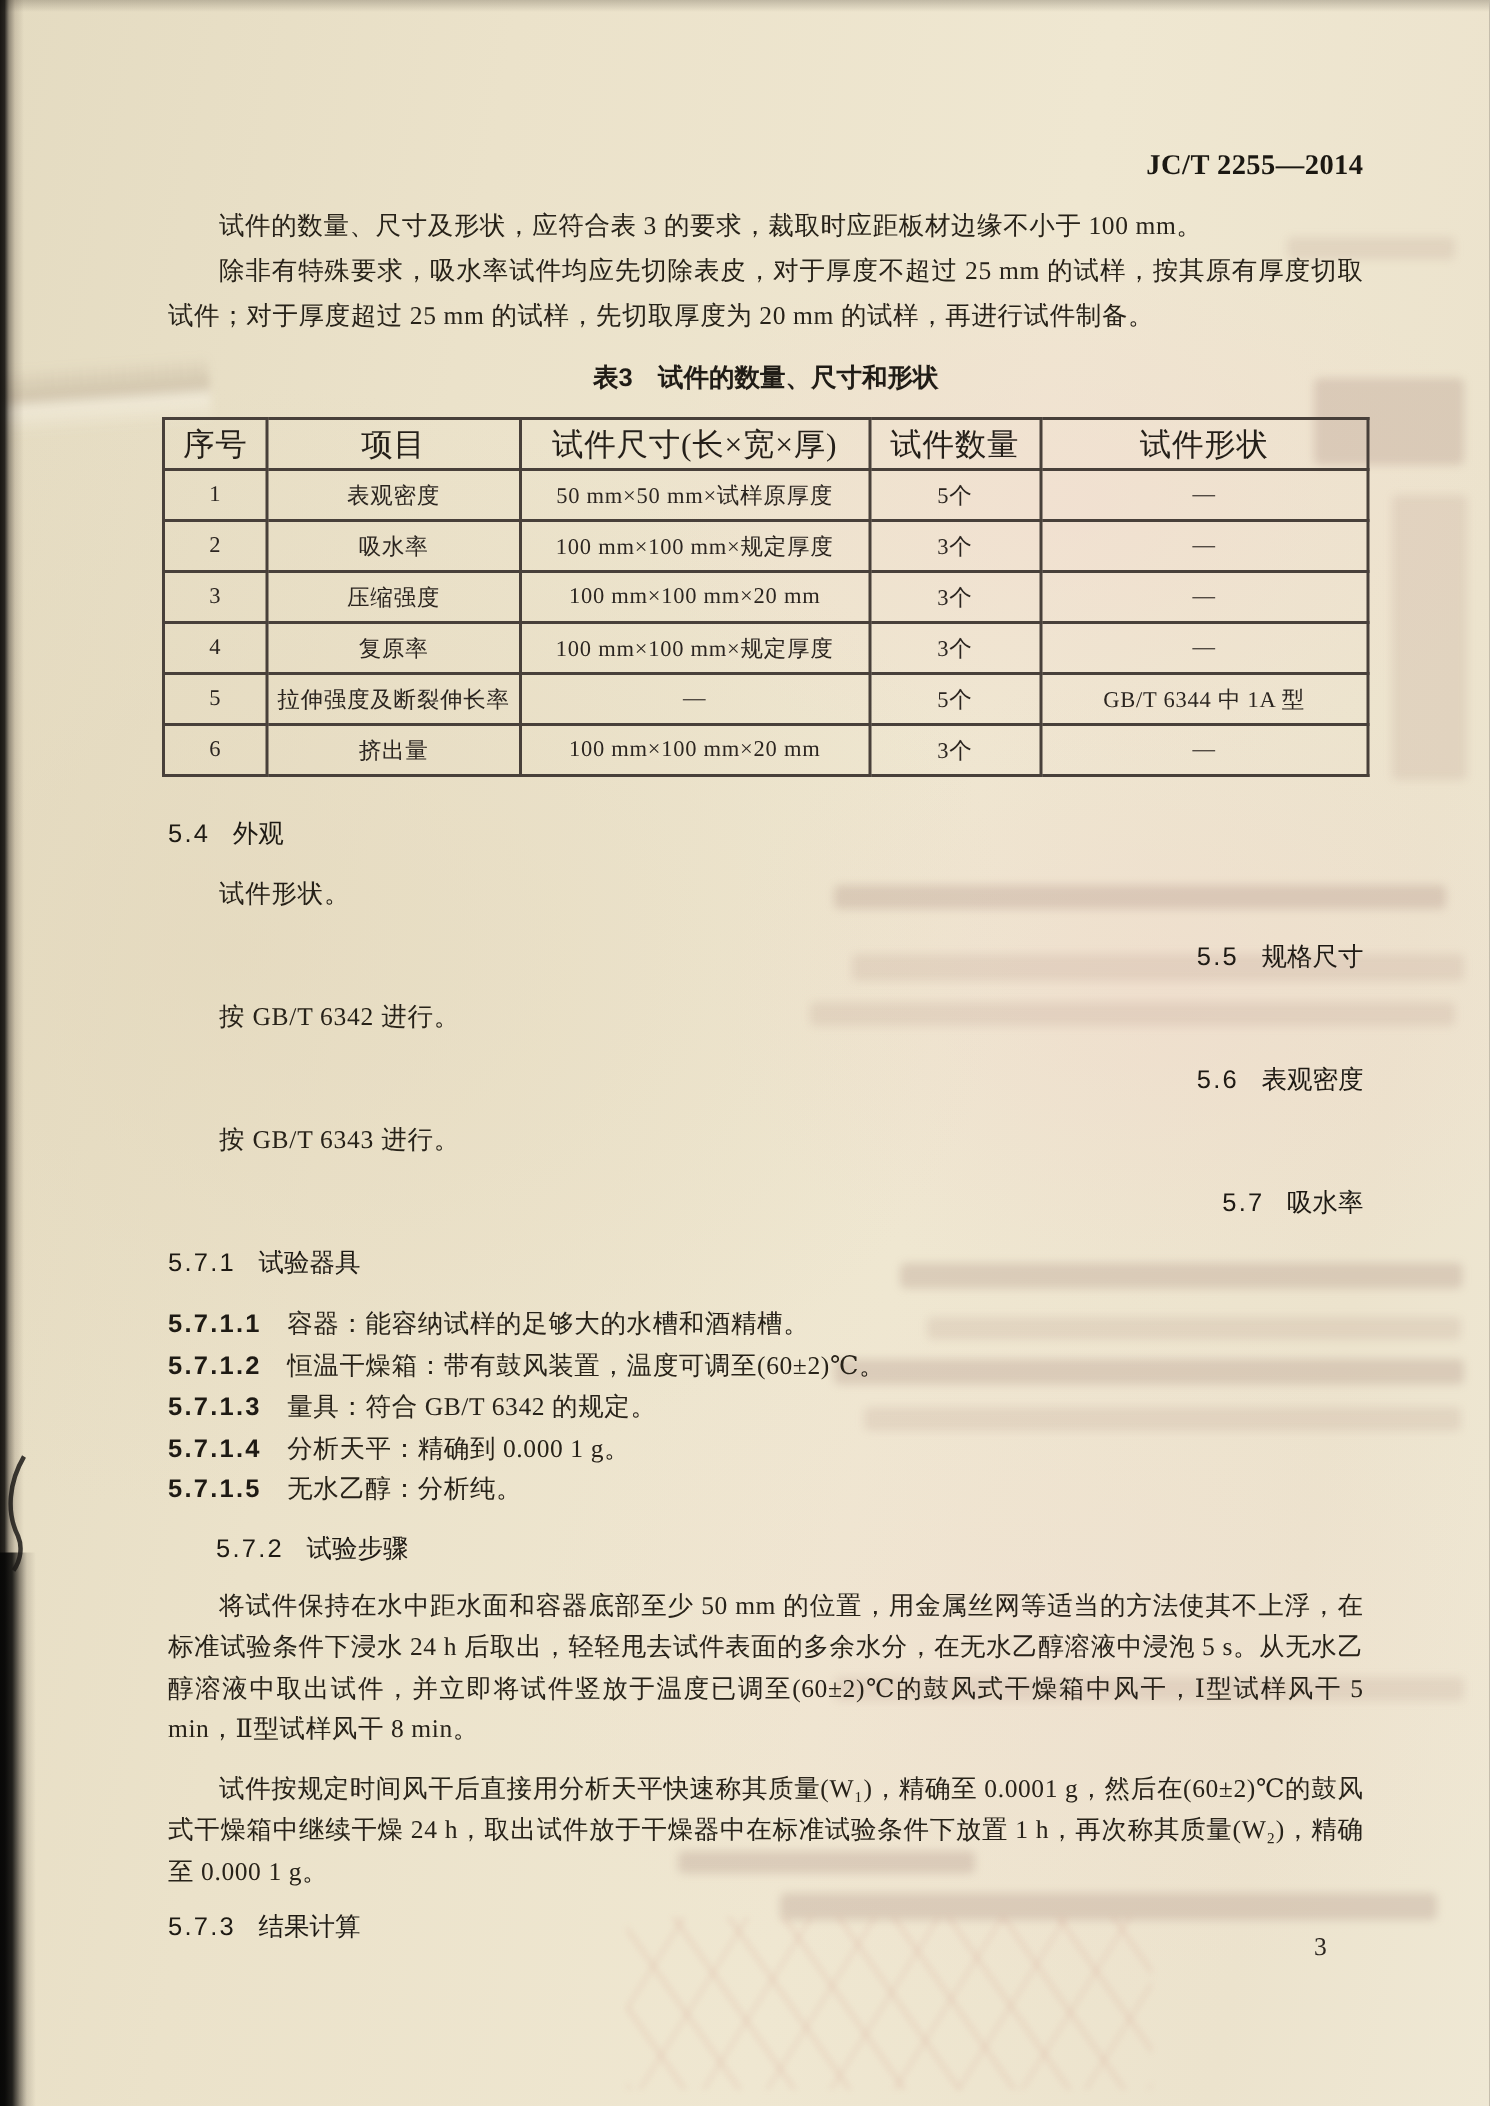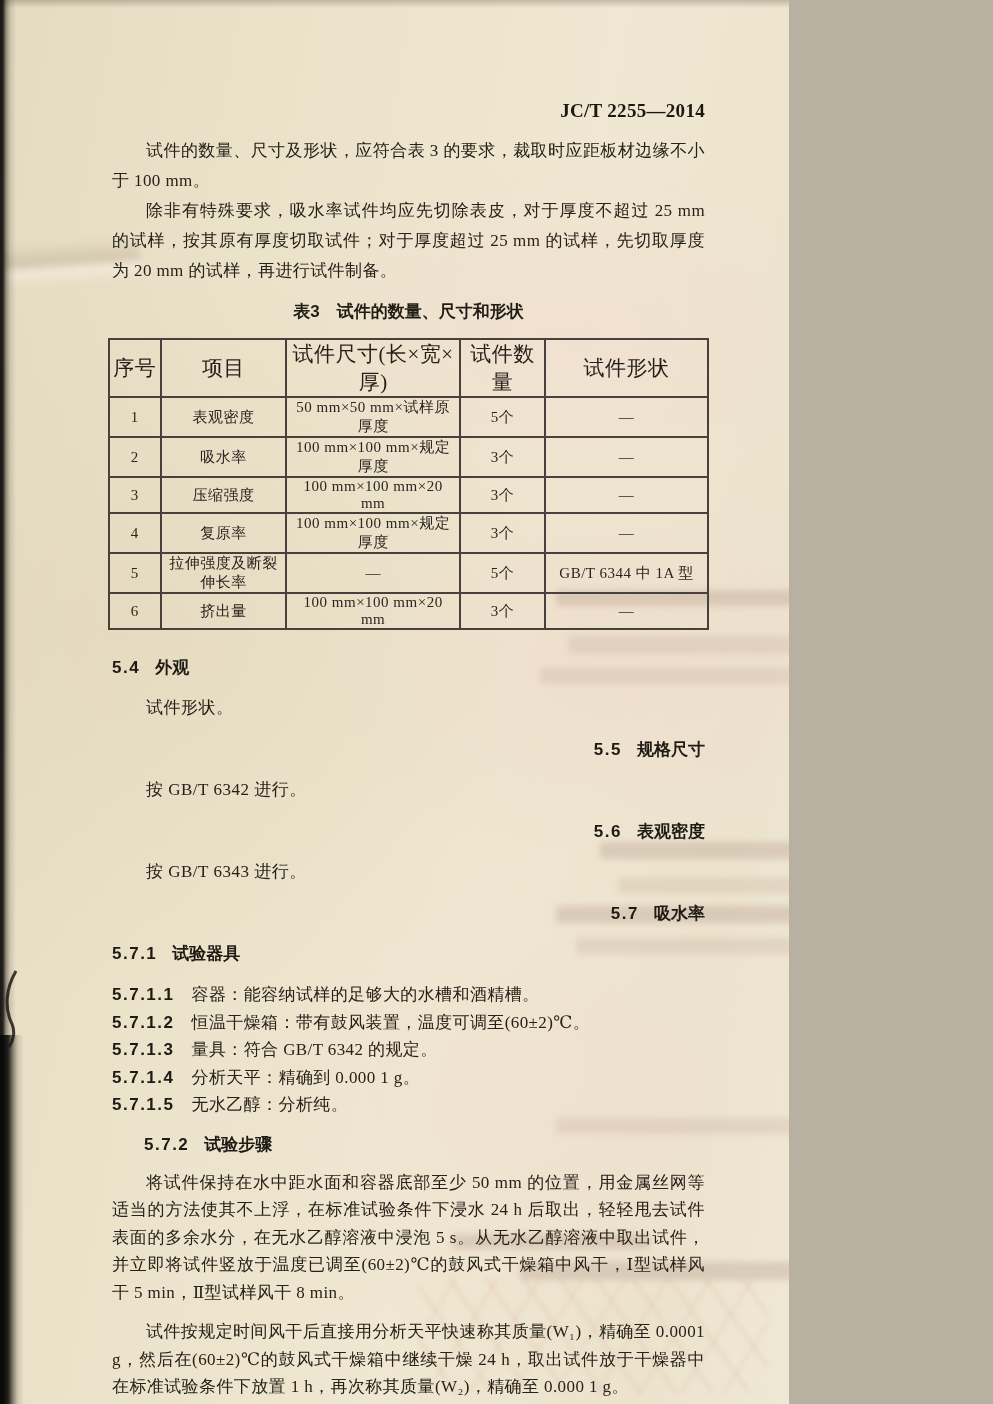--- a/index.html
+++ b/index.html
@@ -1,18 +1,18 @@
 <!DOCTYPE html>
 <html><head>
 <meta charset="utf-8">
 <style>
   html,body{margin:0;padding:0;}
   body{width:993px;height:1404px;overflow:hidden;background:#b8b0a0;}
   .page{
-    position:relative;width:789px;height:1404px;overflow:hidden;
+    position:relative;width:993px;height:1404px;overflow:hidden;
     color:#24201a;
     font-family:"Liberation Serif","DejaVu Serif",serif;
     background:
       radial-gradient(ellipse 420px 260px at 72% 24%, rgba(243,218,208,0.50), transparent 70%),
       radial-gradient(ellipse 430px 300px at 78% 47%, rgba(240,214,203,0.42), transparent 70%),
       radial-gradient(ellipse 500px 340px at 70% 78%, rgba(242,220,210,0.35), transparent 72%),
       radial-gradient(ellipse 700px 500px at 15% 45%, rgba(226,214,186,0.55), transparent 75%),
       linear-gradient(100deg,#e4dbc1 0%,#ebe2ca 28%,#efe7d1 60%,#ece3cd 85%,#efe8d4 100%);
   }
   
@@ -43,21 +43,21 @@
   .intro p:first-child{margin-top:14px;}
   .table-caption{margin-top:14px;text-align:center;font-weight:bold;font-size:17px;
     font-family:Liberation Sans, sans-serif;color:#201c16;}
   table.spec{width:calc(100% + 8px);margin-left:-4px;margin-top:15px;border-collapse:collapse;
     table-layout:fixed;font-size:15px;color:#2b2520;}
   table.spec th,table.spec td{border:2px solid #48403a;text-align:center;vertical-align:middle;
     height:32px;padding:0 3px;font-weight:normal;letter-spacing:.5px;}
   table.spec th{font-size:21px;color:#241f19;}
   .col-no{width:8.6%;}.col-item{width:21%;}.col-size{width:29%;}.col-qty{width:14.2%;}.col-shape{width:27.2%;}
   
-  .sec-h{font-family:"Liberation Sans","DejaVu Sans",sans-serif;font-weight:bold;
+  .sec-h{font-family:"Liberation Sans","DejaVu Sans",sans-serif;font-weight:normal;
     font-size:17px;line-height:24px;color:#1e1a14;}
   .sec-h .no{margin-right:15px;letter-spacing:1.5px;}
   .mt26{margin-top:26px;}.mt18{margin-top:18px;text-align:right;}
   .mt16{margin-top:16px;}.mt14{margin-top:14px;margin-left:32px;}.mt12{margin-top:12px;}
   .sec-body{margin-top:16px;font-size:17px;line-height:24px;padding-left:34px;
     letter-spacing:.5px;color:#272219;}
   .clauses{margin-top:15px;}
   .clause{margin:0;font-size:17px;line-height:27.5px;letter-spacing:.4px;color:#272219;}
   .clause .no{font-family:"Liberation Sans","DejaVu Sans",sans-serif;font-weight:bold;
     letter-spacing:1.5px;margin-right:17px;color:#1e1a14;}

